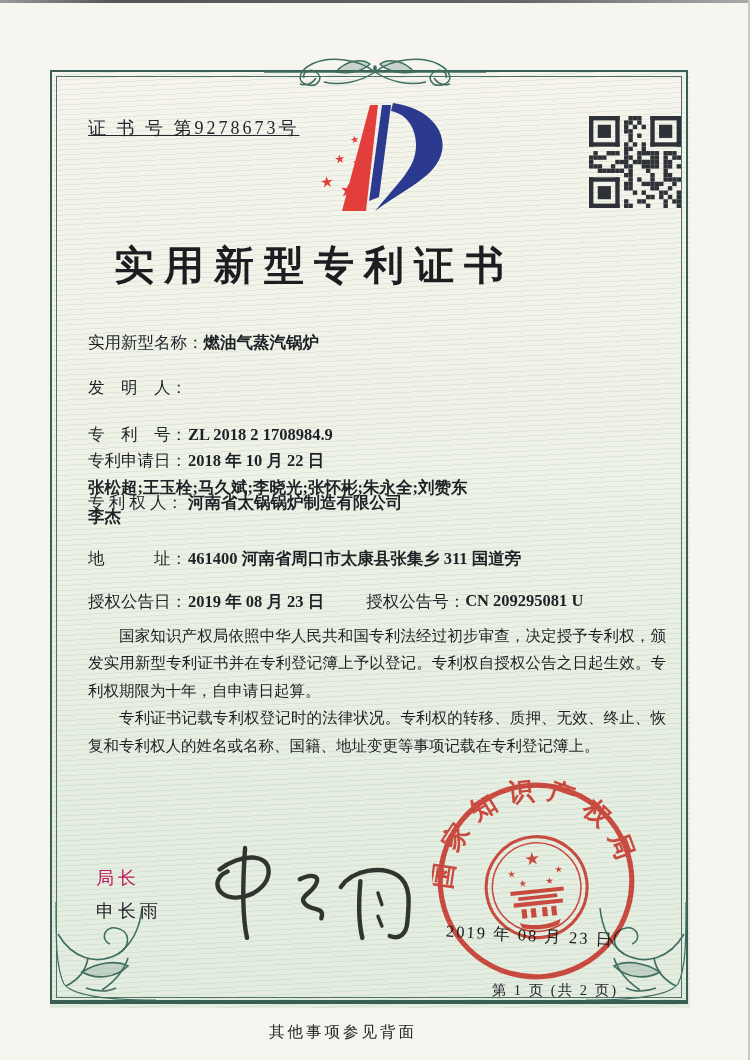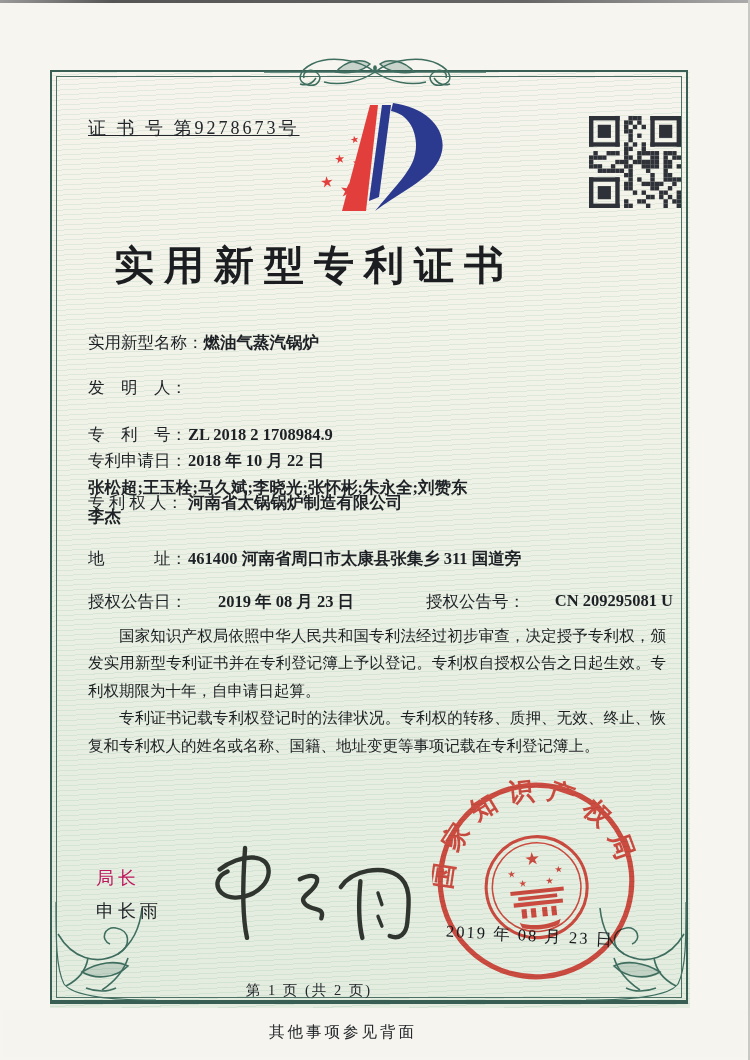--- a/index.html
+++ b/index.html
@@ -38,41 +38,41 @@
   .row{position:absolute;left:88px;width:585px;font-size:16.5px;color:#1e2125;display:flex;}
   .row .lab{flex:0 0 100px;white-space:pre;}
   .row .val{white-space:pre-wrap;font-weight:bold;}
   .row .val .l2{display:block;margin-top:7px;}
   .r-name{top:332px;align-items:flex-end;}
   .r-inv{top:377px;flex-direction:column;}
   .r-pno{top:424px;align-items:center;}
   .r-fdate{top:450px;}
   .r-patentee{top:492px;}
   .r-addr{top:548px;}
-  .r-grant{top:591px;justify-content:space-between;}
+  .r-grant{top:591px;}
   .r-grant .lab2{white-space:pre;margin-left:42px;}
 
   
   .bodytext{position:absolute;left:88px;top:622px;width:578px;
     font-size:15.5px;line-height:27.4px;color:#1c1f22;text-align:justify;font-family:Liberation Serif, serif;}
   .bodytext p{margin:0;text-indent:2em;}
 
   
   .sig-title{position:absolute;left:96px;top:866px;font-size:18px;letter-spacing:4px;color:#be185d;}
   .sig-name{position:absolute;left:96px;top:899px;font-size:18px;letter-spacing:4px;color:#23262a;}
   .signature{position:absolute;left:206px;top:836px;}
 
   
   .seal{position:absolute;left:433px;top:778px;width:206px;height:206px;
     transform:rotate(-6deg);opacity:.88;mix-blend-mode:multiply;}
   .seal-date{position:absolute;left:446px;top:925px;font-size:16.5px;letter-spacing:2px;
     color:#17191c;transform:rotate(3deg);}
 
   
-  .page-no{position:absolute;left:0;top:981px;width:618px;text-align:center;
+  .page-no{position:absolute;left:0;top:981px;width:618px;text-align:right;
     font-size:14.5px;letter-spacing:2px;color:#23262a;}
   .footer-note{position:absolute;left:0;top:1022px;width:686px;text-align:center;
     font-size:15.5px;letter-spacing:3px;color:#23262a;}
 </style>
 </head>
 <body>
 
 <div class="page">
 
   <div class="inner-bg"></div>

